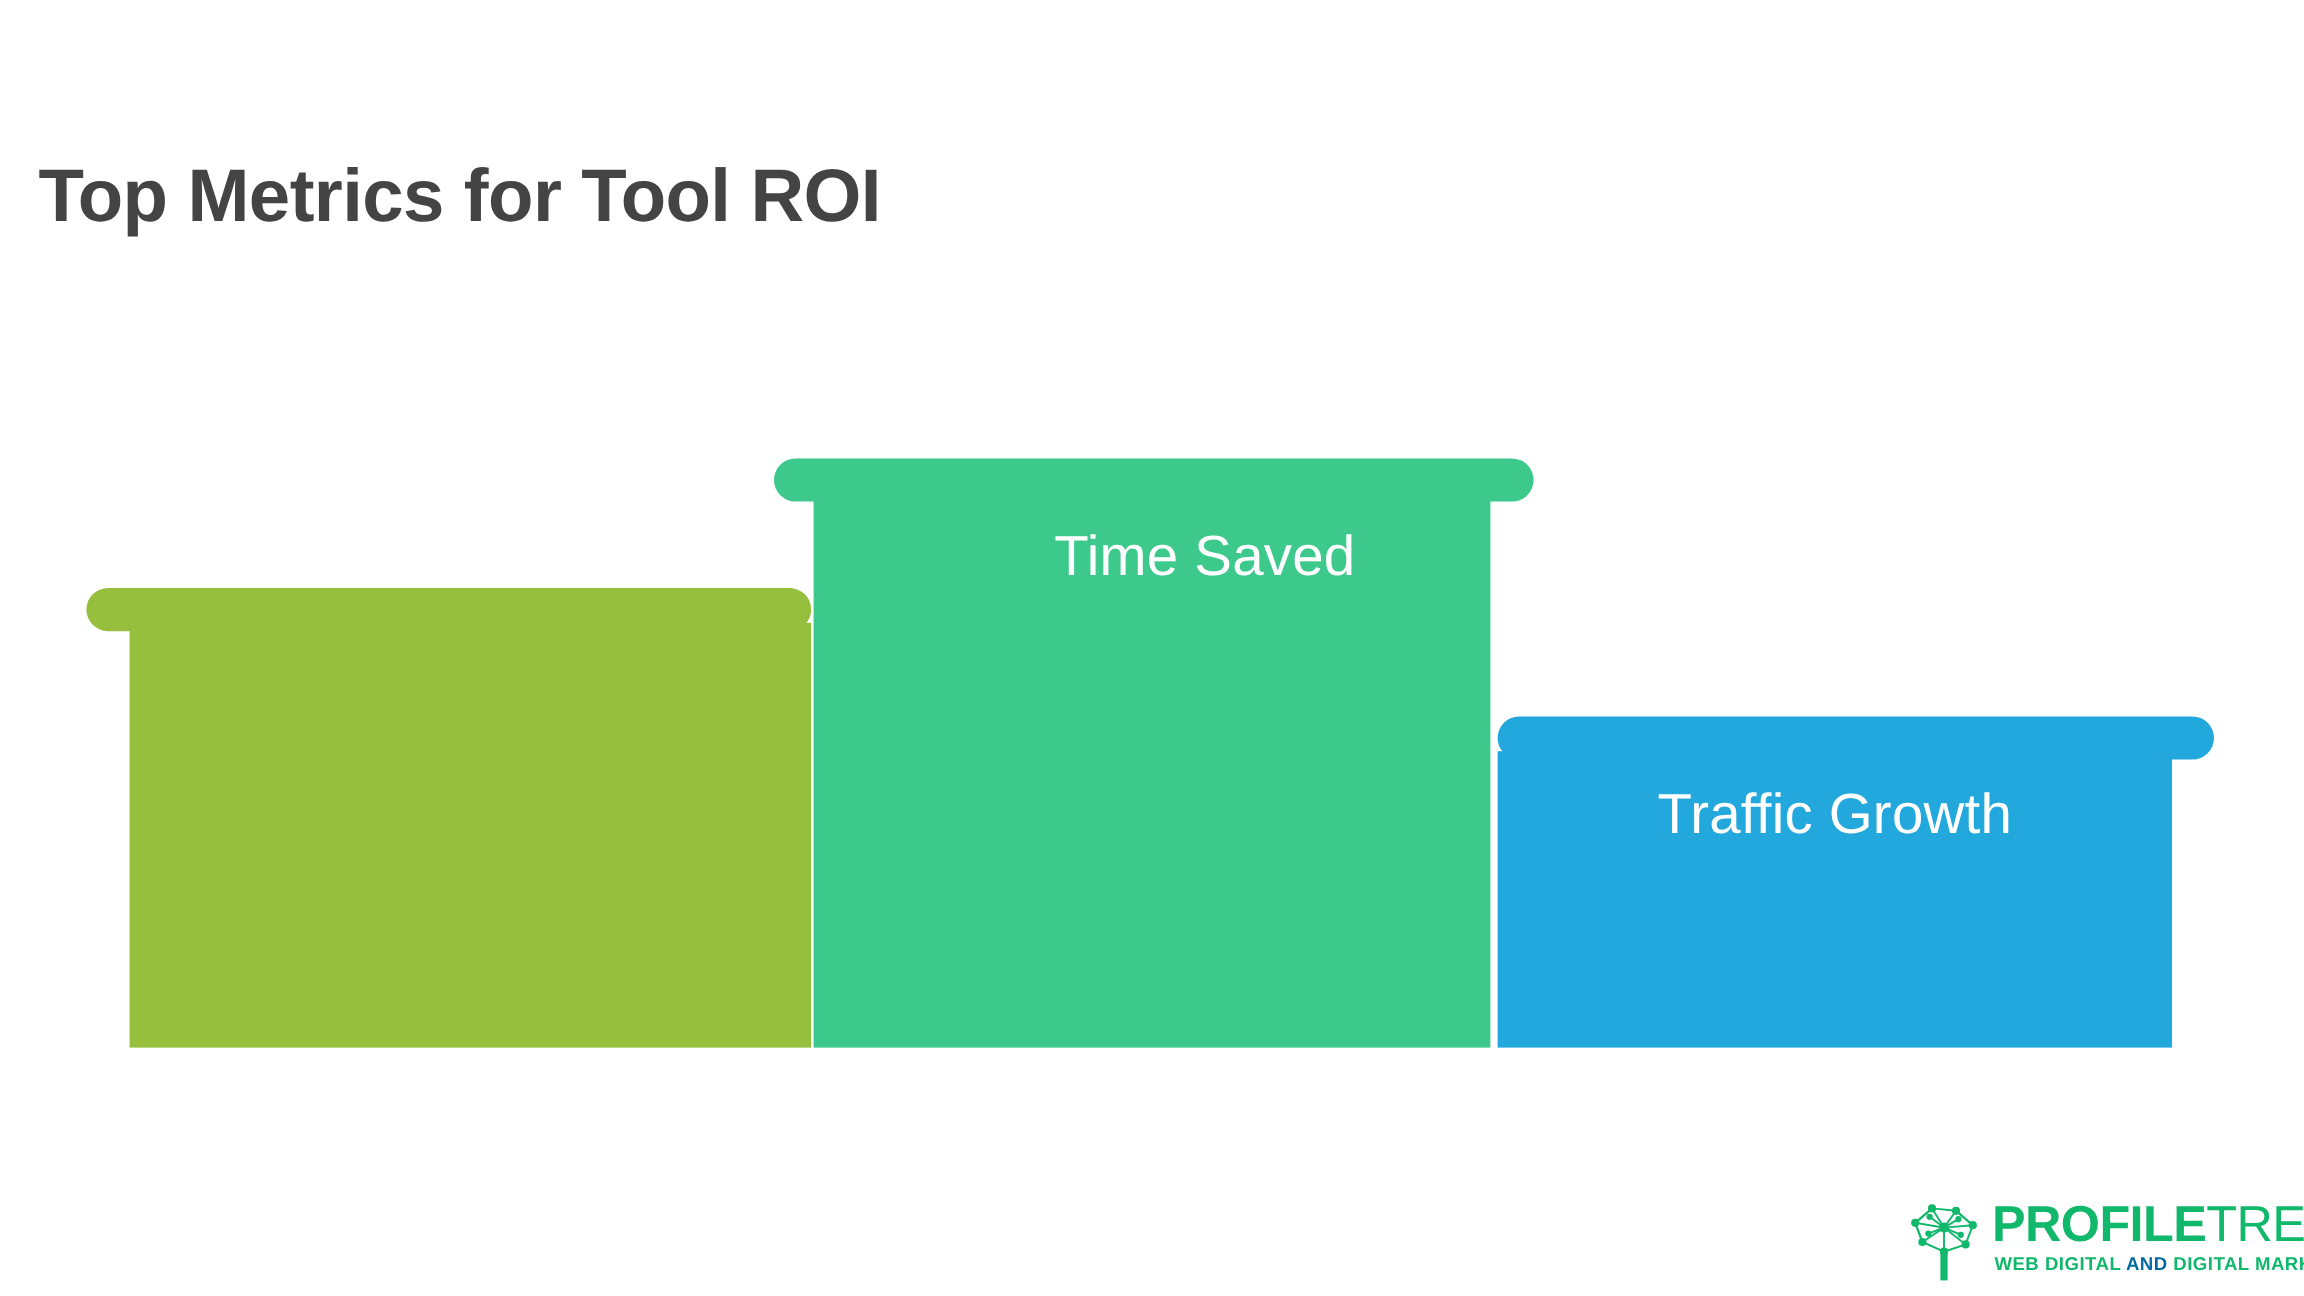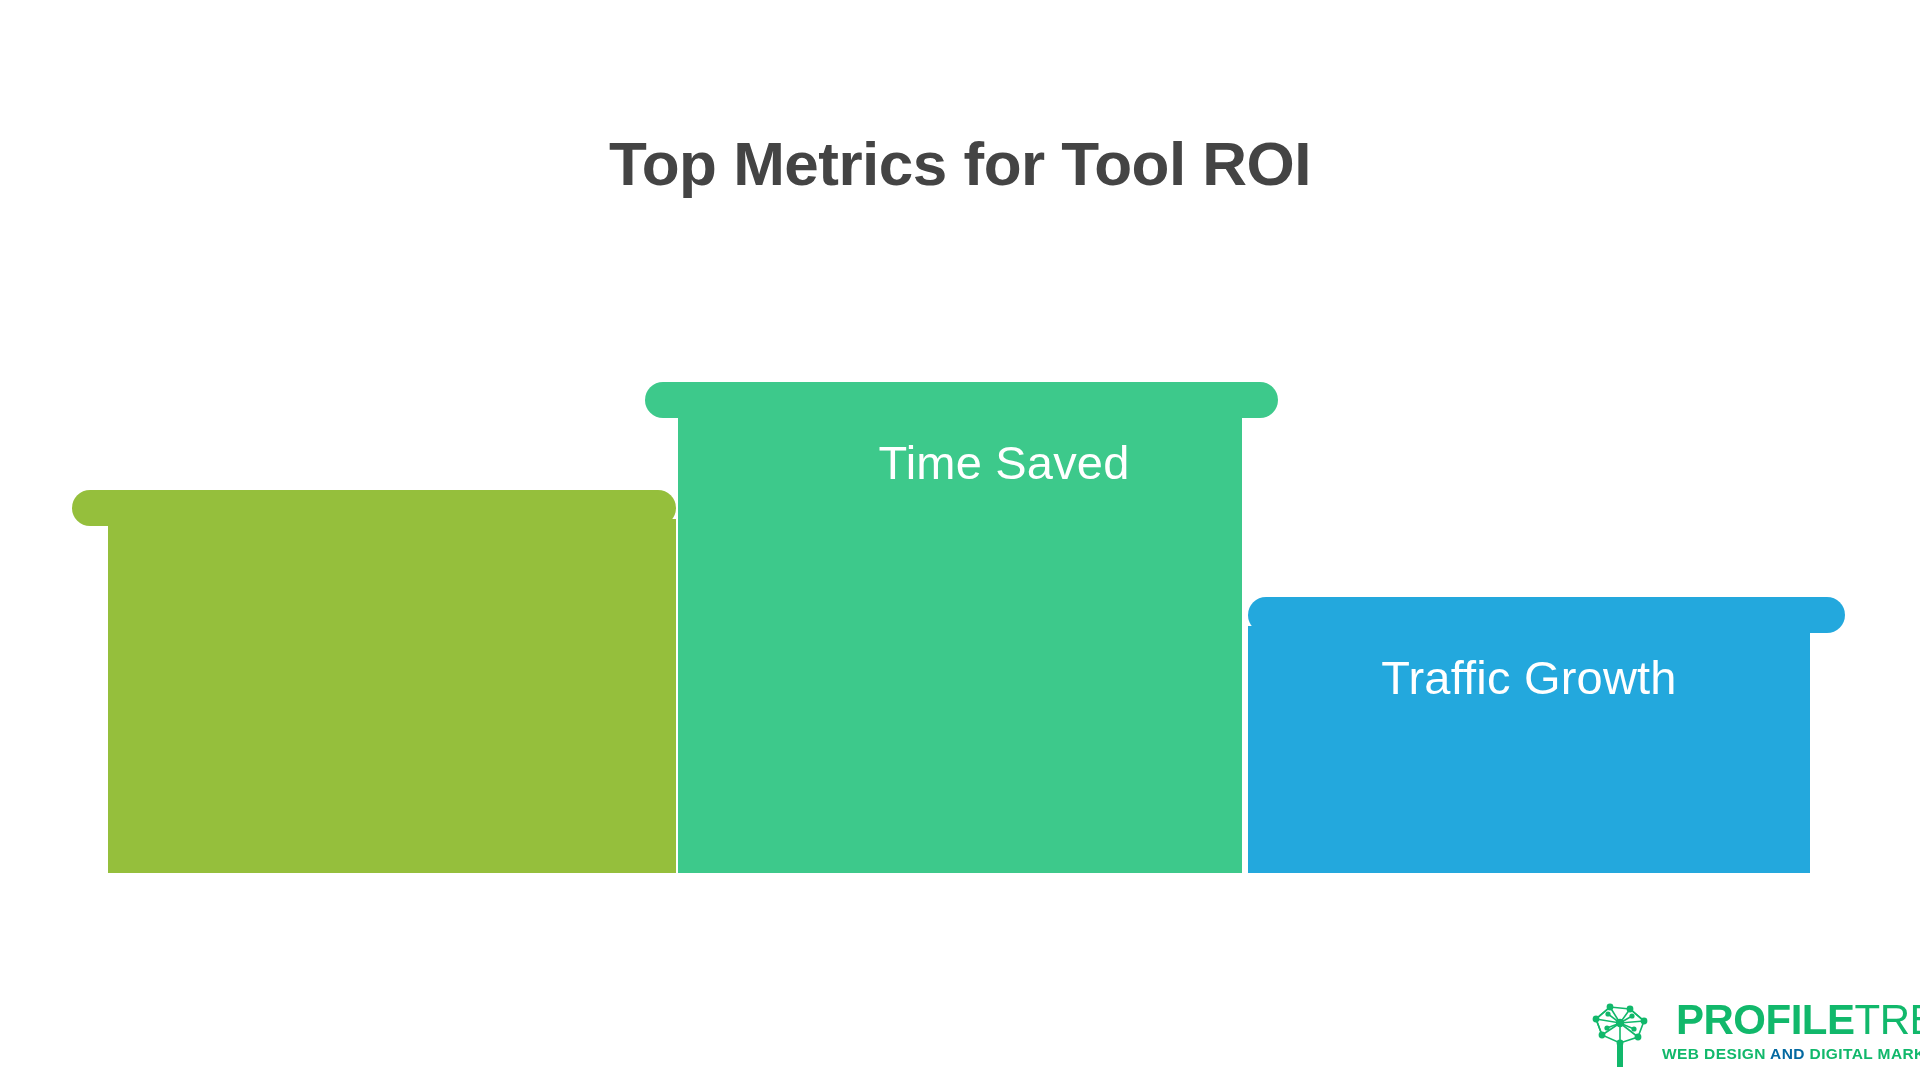--- a/index.html
+++ b/index.html
@@ -16,27 +16,27 @@
     font-family: "Liberation Sans", sans-serif;
     -webkit-font-smoothing: antialiased;
   }
 
   
   .chart-title {
     position: absolute;
     left: 0;
     right: 0;
     top: 131px;
-    text-align: center;
     font-size: 62px;
     font-weight: bold;
     color: #444444;
     letter-spacing: -0.5px;
     line-height: 1.05;
     white-space: nowrap;
+    padding-left: 32px;
   }
 
   
   .plot-area {
     position: absolute;
     left: 0;
     top: 0;
     width: 1920px;
     height: 1080px;
   }
@@ -194,20 +194,20 @@
         <circle cx="34" cy="26" r="4.2"></circle>
         <circle cx="22" cy="17" r="2.6"></circle>
         <circle cx="46" cy="19" r="2.6"></circle>
         <circle cx="21" cy="31" r="2.6"></circle>
         <circle cx="48" cy="32" r="2.6"></circle>
       </g>
       <rect x="31" y="44" width="6" height="26" fill="#11b86b"></rect>
     </svg>
   </span>
   <div class="logo-wordmark">
-    <span class="logo-word-profile" style="color: rgb(17, 184, 107); margin-left: 16px;">PROFILE</span><span class="logo-word-tree" style="color: rgb(17, 184, 107);">TREE</span>
+    <span class="logo-word-profile" style="color: rgb(17, 184, 107);">PROFILE</span><span class="logo-word-tree" style="color: rgb(17, 184, 107);">TREE</span>
   </div>
   <div class="logo-tagline" style="color: rgb(17, 184, 107);">
-    <span>WEB DESIGN</span>
+    <span>WEB DIGITAL</span>
     <span class="tagline-and" style="color: #0369a1;">AND</span>
     <span>DIGITAL MARKETING</span>
   </div>
 </div>
 
 </body></html>

